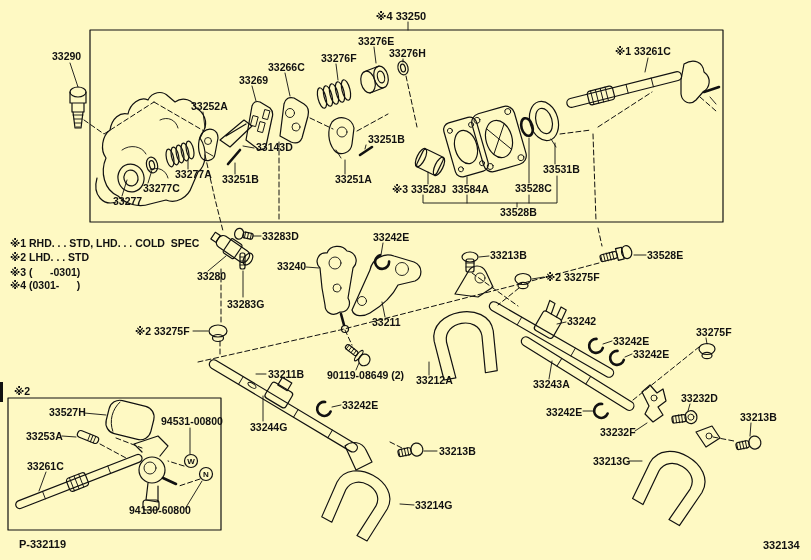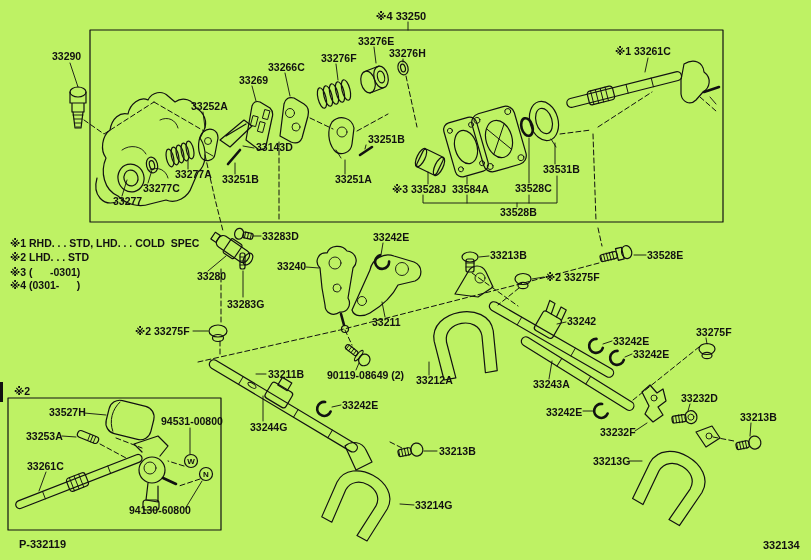--- a/index.html
+++ b/index.html
@@ -1,16 +1,16 @@
 <!DOCTYPE html>
 <html><head>
 <meta charset="utf-8">
 <style>
   html,body{margin:0;padding:0;background:#ffffff;}
-  .stage{position:relative;width:811px;height:560px;background:#bef264;overflow:hidden;
+  .stage{position:relative;width:811px;height:560px;background:#fef9c3;overflow:hidden;
          font-family:"Liberation Sans","DejaVu Sans",sans-serif;}
   svg text{white-space:pre;font-family:"Liberation Sans","DejaVu Sans",sans-serif;
            font-weight:700;font-size:10.5px;fill:#111;}
   svg text.big{font-size:11px;}
   svg text.small{font-size:8px;}
   .ln{stroke:#111;stroke-width:1.2;fill:none;stroke-linecap:round;stroke-linejoin:round;}
   .thin{stroke:#111;stroke-width:0.9;fill:none;stroke-linecap:round;}
   .dash{stroke:#111;stroke-width:1;fill:none;stroke-dasharray:5 3;stroke-linecap:round;}
   .thick{stroke:#111;stroke-width:2.6;fill:none;stroke-linecap:round;}
   .fillb{fill:#111;stroke:none;}

